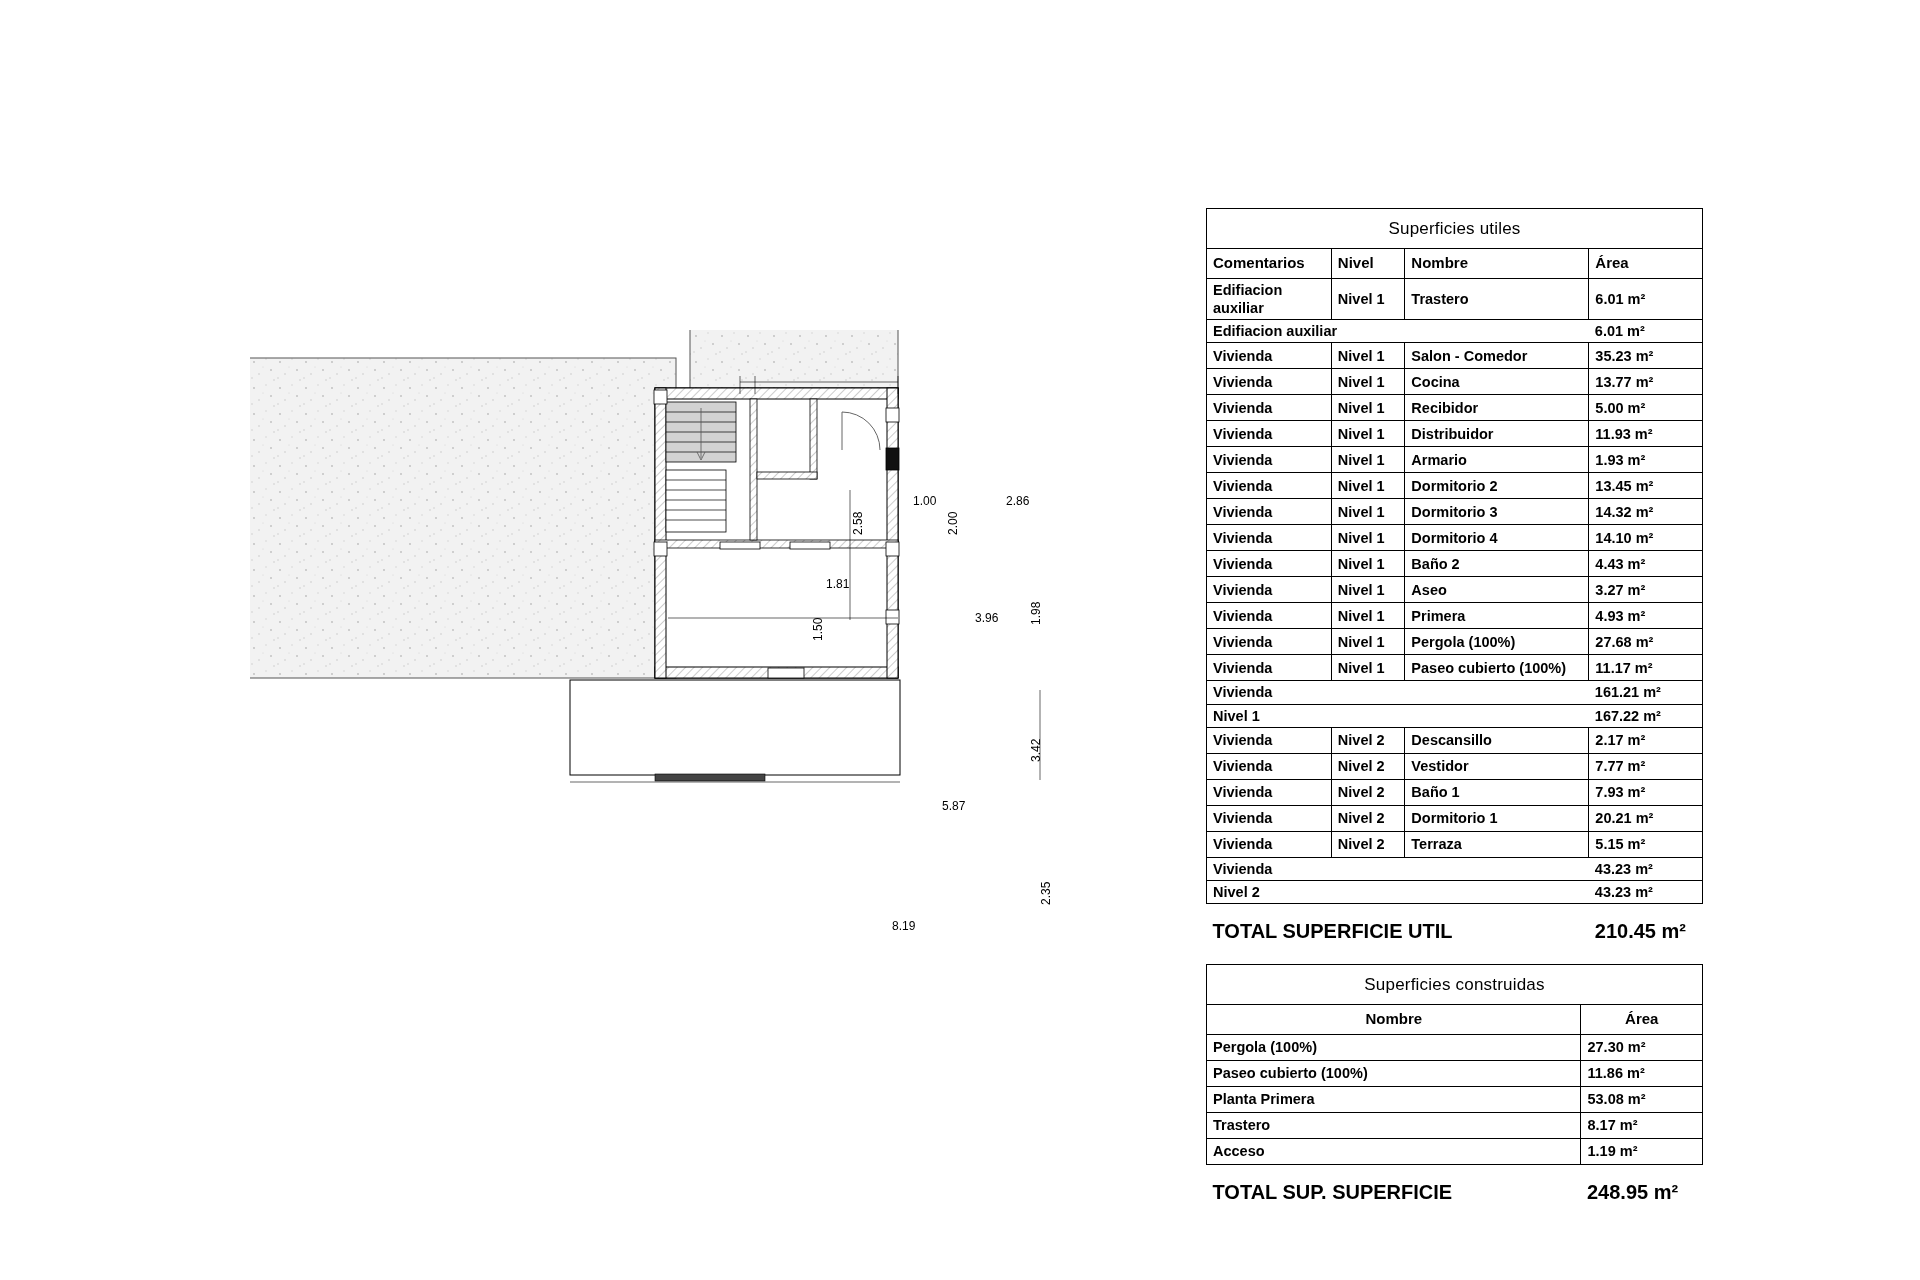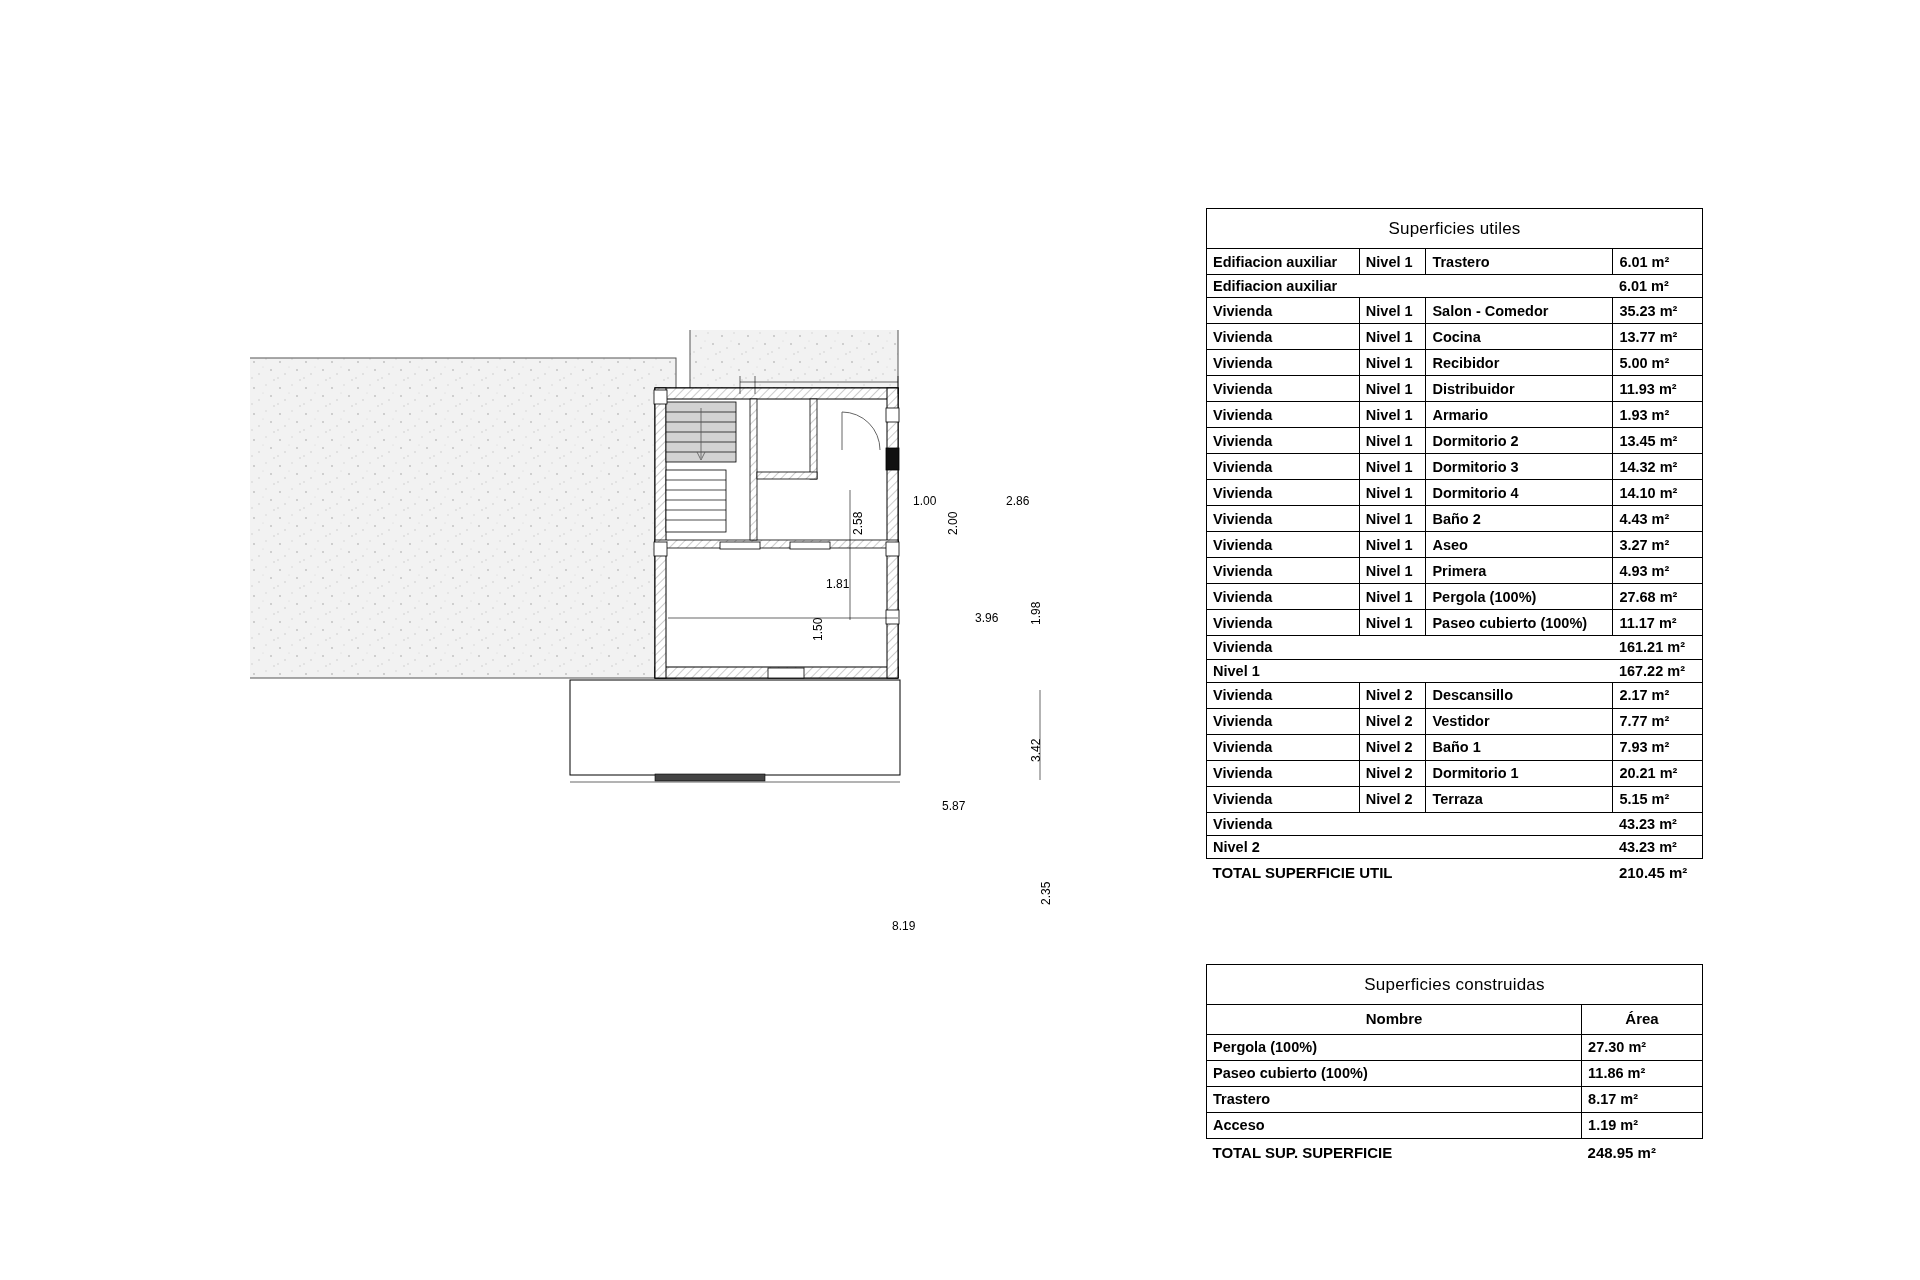--- a/index.html
+++ b/index.html
@@ -78,22 +78,22 @@
   .c-com { width: 118px; }
   .c-niv { width: 68px; }
   .c-nom { width: 198px; }
   .c-area { width: 113px; }
 
   .n-nom { width: 384px; }
   .n-area { width: 113px; }
   .grand td {
     border: none;
     font-weight: bold;
-    font-size: 15px;
-    padding-top: 5px;
+    font-size: 20px;
+    padding-top: 15px;
   }
   .dim-text {
     font-size: 12px;
     font-family: "Liberation Sans", sans-serif;
     fill: #000;
   }
 </style>
 </head>
 <body>
 
@@ -199,20 +199,26 @@
       <text class="dim-text" x="642" y="600">8.19</text>
     </g>
   </svg>
 </div>
 
 <table class="table-block" id="tbl-utiles">
   <tbody>
     <tr class="title-row">
       <td colspan="4">Superficies utiles</td>
     </tr>
+    <tr class="hdr">
+      <td class="c-com">Comentarios</td>
+      <td class="c-niv">Nivel</td>
+      <td class="c-nom">Nombre</td>
+      <td class="c-area">Área</td>
+    </tr>
 
     <tr class="data">
       <td>Edifiacion auxiliar</td>
       <td>Nivel 1</td>
       <td>Trastero</td>
       <td>6.01 m²</td>
     </tr>
     <tr class="sub">
       <td class="first" colspan="2">Edifiacion auxiliar</td>
       <td class="mid"></td>
@@ -369,20 +375,24 @@
     </tr>
     <tr class="data">
       <td>Pergola (100%)</td>
       <td>27.30 m²</td>
     </tr>
     <tr class="data">
       <td>Paseo cubierto (100%)</td>
       <td>11.86 m²</td>
     </tr>
     <tr class="data">
+      <td>Planta Primera</td>
+      <td>53.08 m²</td>
+    </tr>
+    <tr class="data">
       <td>Trastero</td>
       <td>8.17 m²</td>
     </tr>
     <tr class="data">
       <td>Acceso</td>
       <td>1.19 m²</td>
     </tr>
     <tr class="grand">
       <td>TOTAL SUP. SUPERFICIE</td>
       <td>248.95 m²</td>

